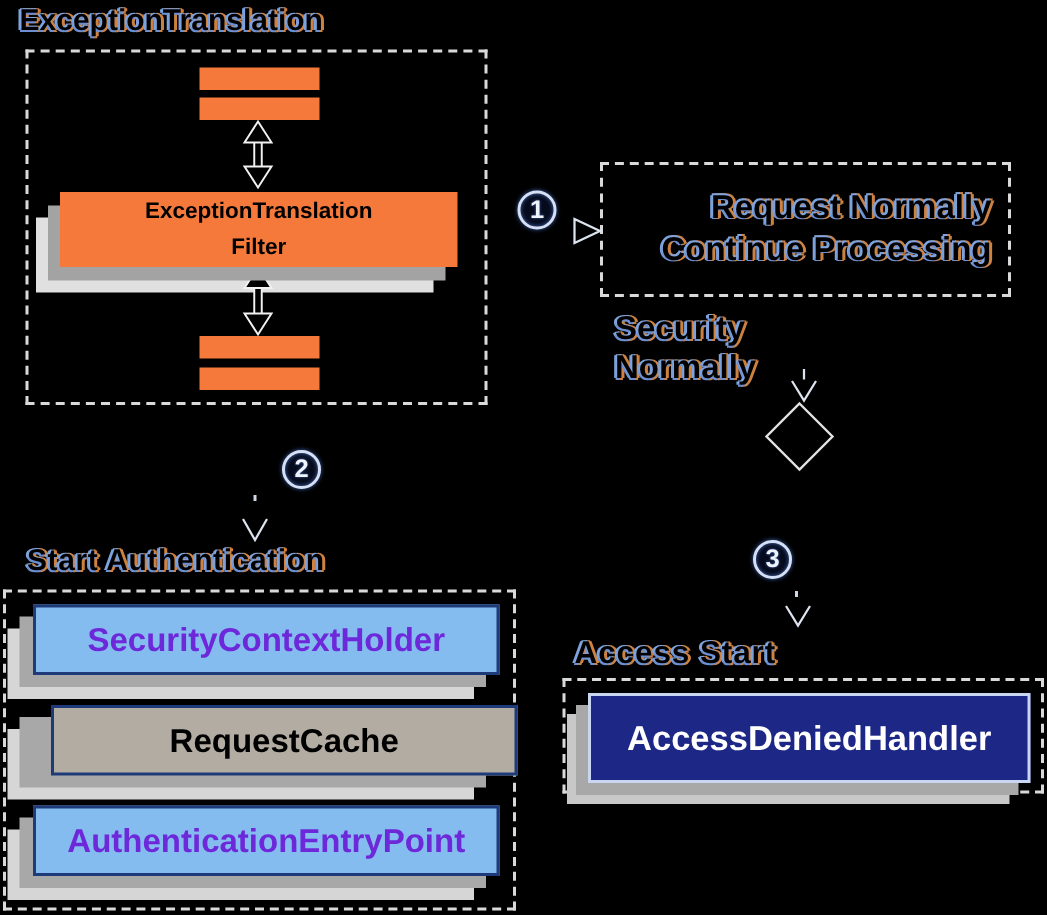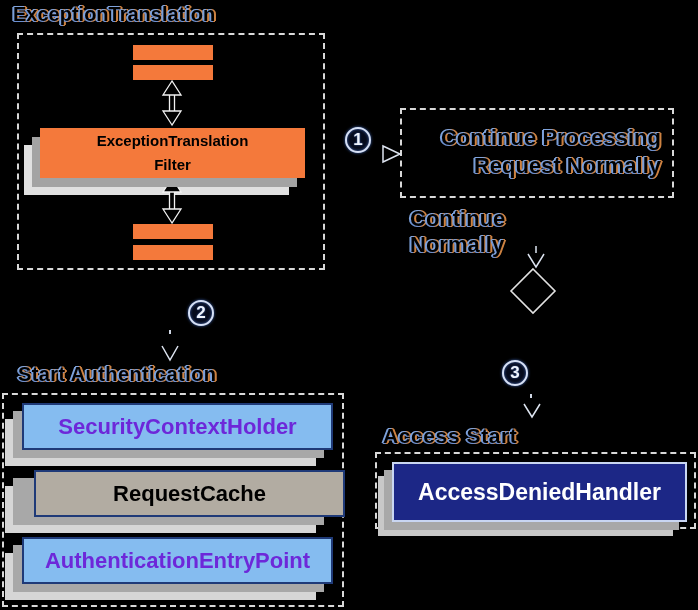--- a/index.html
+++ b/index.html
@@ -75,27 +75,27 @@
       <div>Filter</div>
     </div>
   </div>
 
   <div class="step" style="left:345px;top:127px;">1</div>
   <div class="step" style="left:188px;top:300px;">2</div>
   <div class="step" style="left:502px;top:360px;">3</div>
 
   <div class="dashed" style="left:400px;top:108px;width:274px;height:90px;">
     <div class="continue-text halo" style="position:absolute;">
+      <div>Request Normally</div>
       <div>Continue Processing</div>
-      <div>Request Normally</div>
     </div>
   </div>
 
   <div class="halo" style="left:410px;top:206px;font-size:22px;line-height:26px;">
-    <div>Continue</div>
+    <div>Security</div>
     <div>Normally</div>
   </div>
 
   <div class="halo" style="left:18px;top:363px;font-size:20px;letter-spacing:0.4px;">Start Authentication</div>
 
   <div class="dashed" style="left:2px;top:393px;width:342px;height:214px;"></div>
 
   <div class="stack row-stack" style="top:403px;">
     <div class="sheet far"></div>
     <div class="sheet near"></div>

